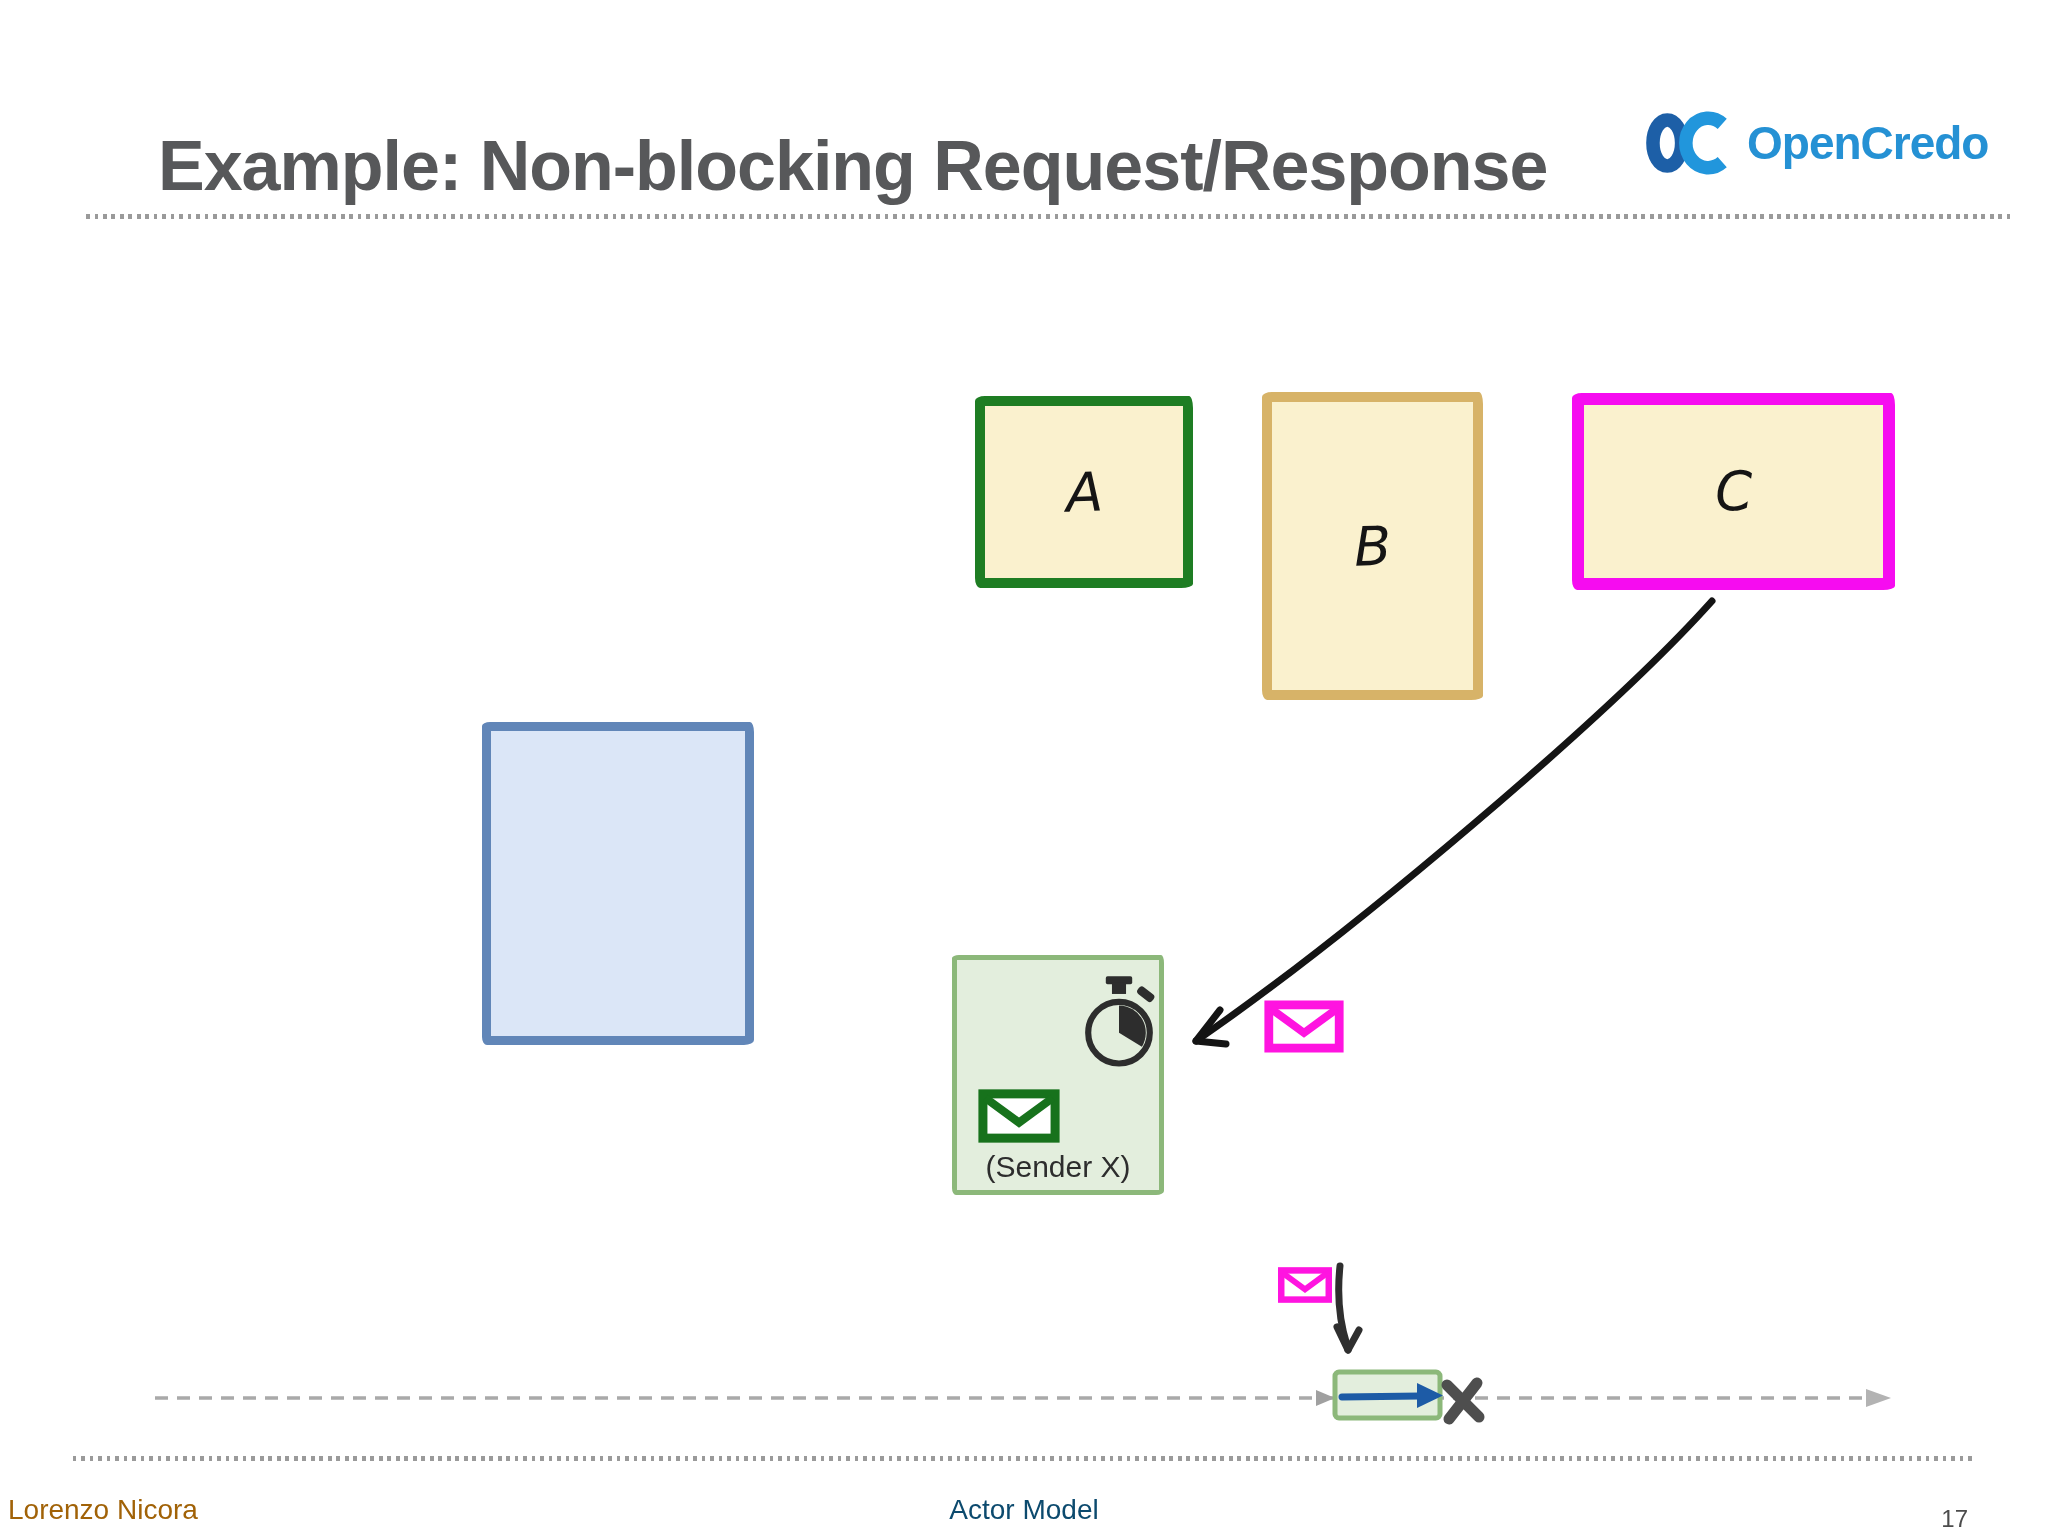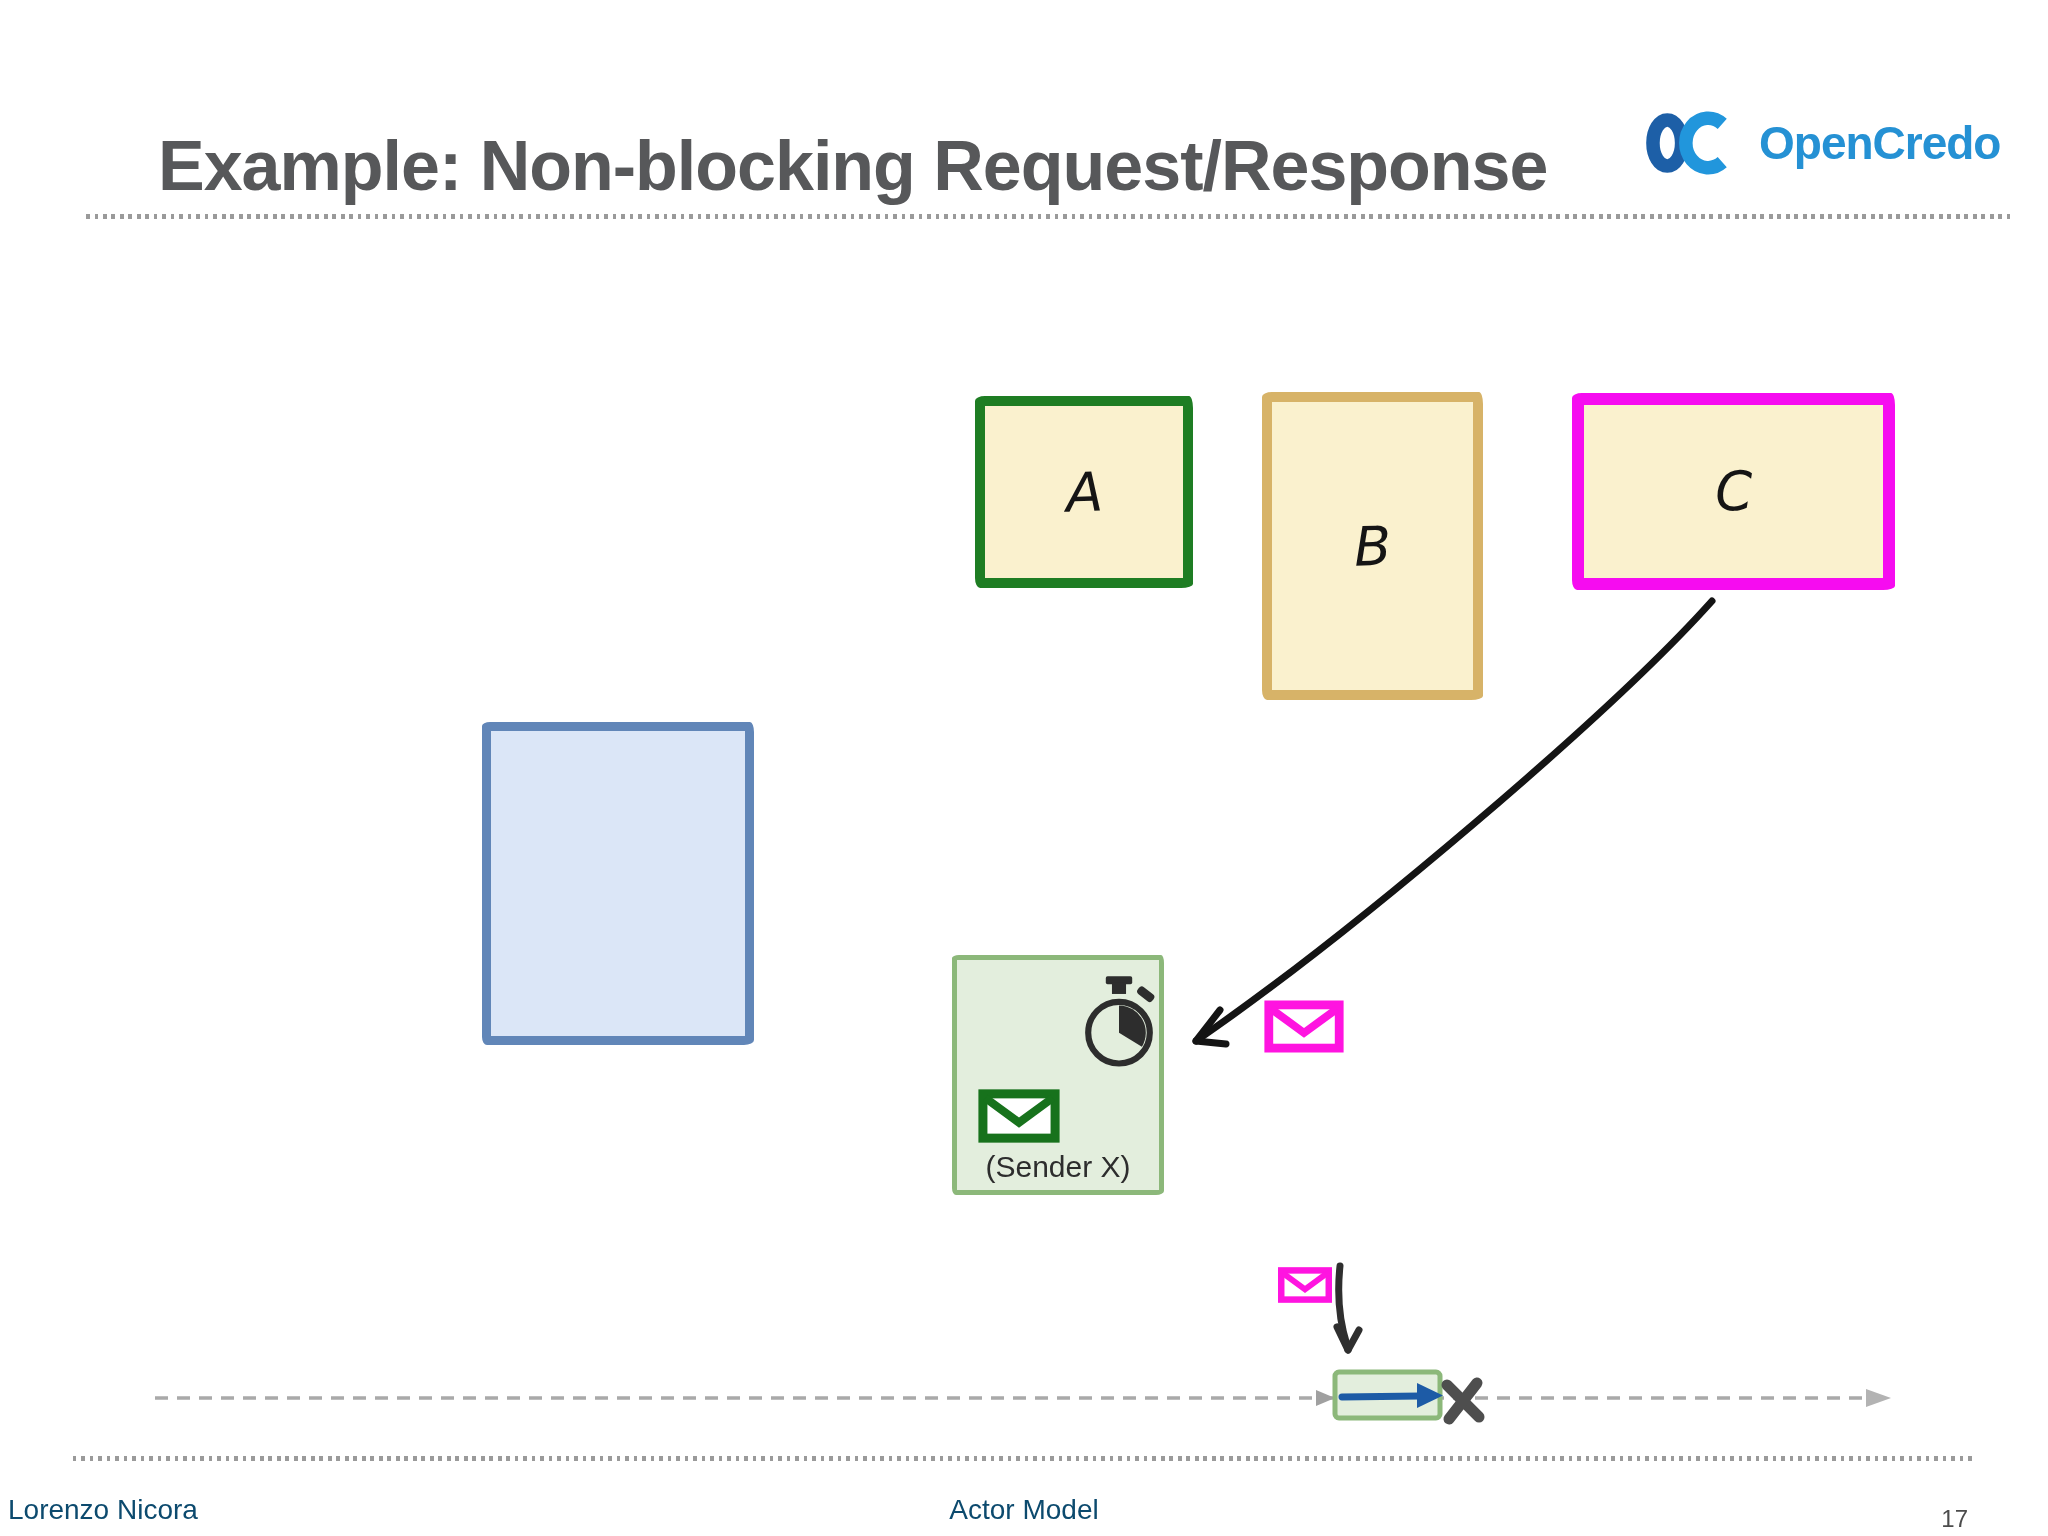--- a/index.html
+++ b/index.html
@@ -7,21 +7,21 @@
     position:relative;width:2048px;height:1536px;background:#ffffff;overflow:hidden;
     font-family:"Liberation Sans", sans-serif;
   }
   .abs{position:absolute;}
   
   .title{
     left:158px;top:126px;font-size:70px;font-weight:bold;color:#57585a;
     letter-spacing:-1px;white-space:nowrap;
   }
   
-  .logo{left:1645px;top:110px;display:flex;align-items:center;gap:28px;}
+  .logo{left:1645px;top:110px;display:flex;align-items:center;gap:16px;}
   .logo-text{font-size:46px;font-weight:bold;color:#2591d4;letter-spacing:-1px;}
   
   .rule{height:5px;background-image:repeating-linear-gradient(to right,#9a9a9a 0px,#9a9a9a 3.5px,transparent 3.5px,transparent 8.5px);}
   .rule-top{left:86px;top:214px;width:1924px;}
   .rule-bottom{left:73px;top:1456px;width:1903px;}
   
   .actor{
     display:flex;align-items:center;justify-content:center;
     background:#faf1ce;box-sizing:border-box;
     border-radius:10px 4px 12px 5px / 5px 12px 4px 10px;
@@ -42,21 +42,21 @@
   
   .sender-box{
     left:952px;top:955px;width:212px;height:240px;box-sizing:border-box;
     background:#e3eedd;border:5px solid #8cb87a;
     border-radius:7px 3px 8px 4px / 3px 8px 4px 7px;
   }
   .sender-label{
     position:absolute;left:0;right:0;bottom:6px;text-align:center;
     font-size:30px;color:#2d2d2d;
   }
-  .footer-left{left:8px;top:1494px;font-size:28px;color:#0c4a6e;}
+  .footer-left{left:8px;top:1494px;font-size:28px;color:#a16207;}
   .footer-center{left:0;top:1494px;width:100%;text-align:center;font-size:28px;color:#0c4a6e;}
   .footer-page{right:80px;top:1470px;font-size:24px;color:#4c4c4c;margin-top:35px;}
   .overlay{left:0;top:0;pointer-events:none;z-index:5;}
 </style>
 </head>
 <body>
 
 <div class="slide">
 
   <div class="abs title">Example: Non-blocking Request/Response</div>

